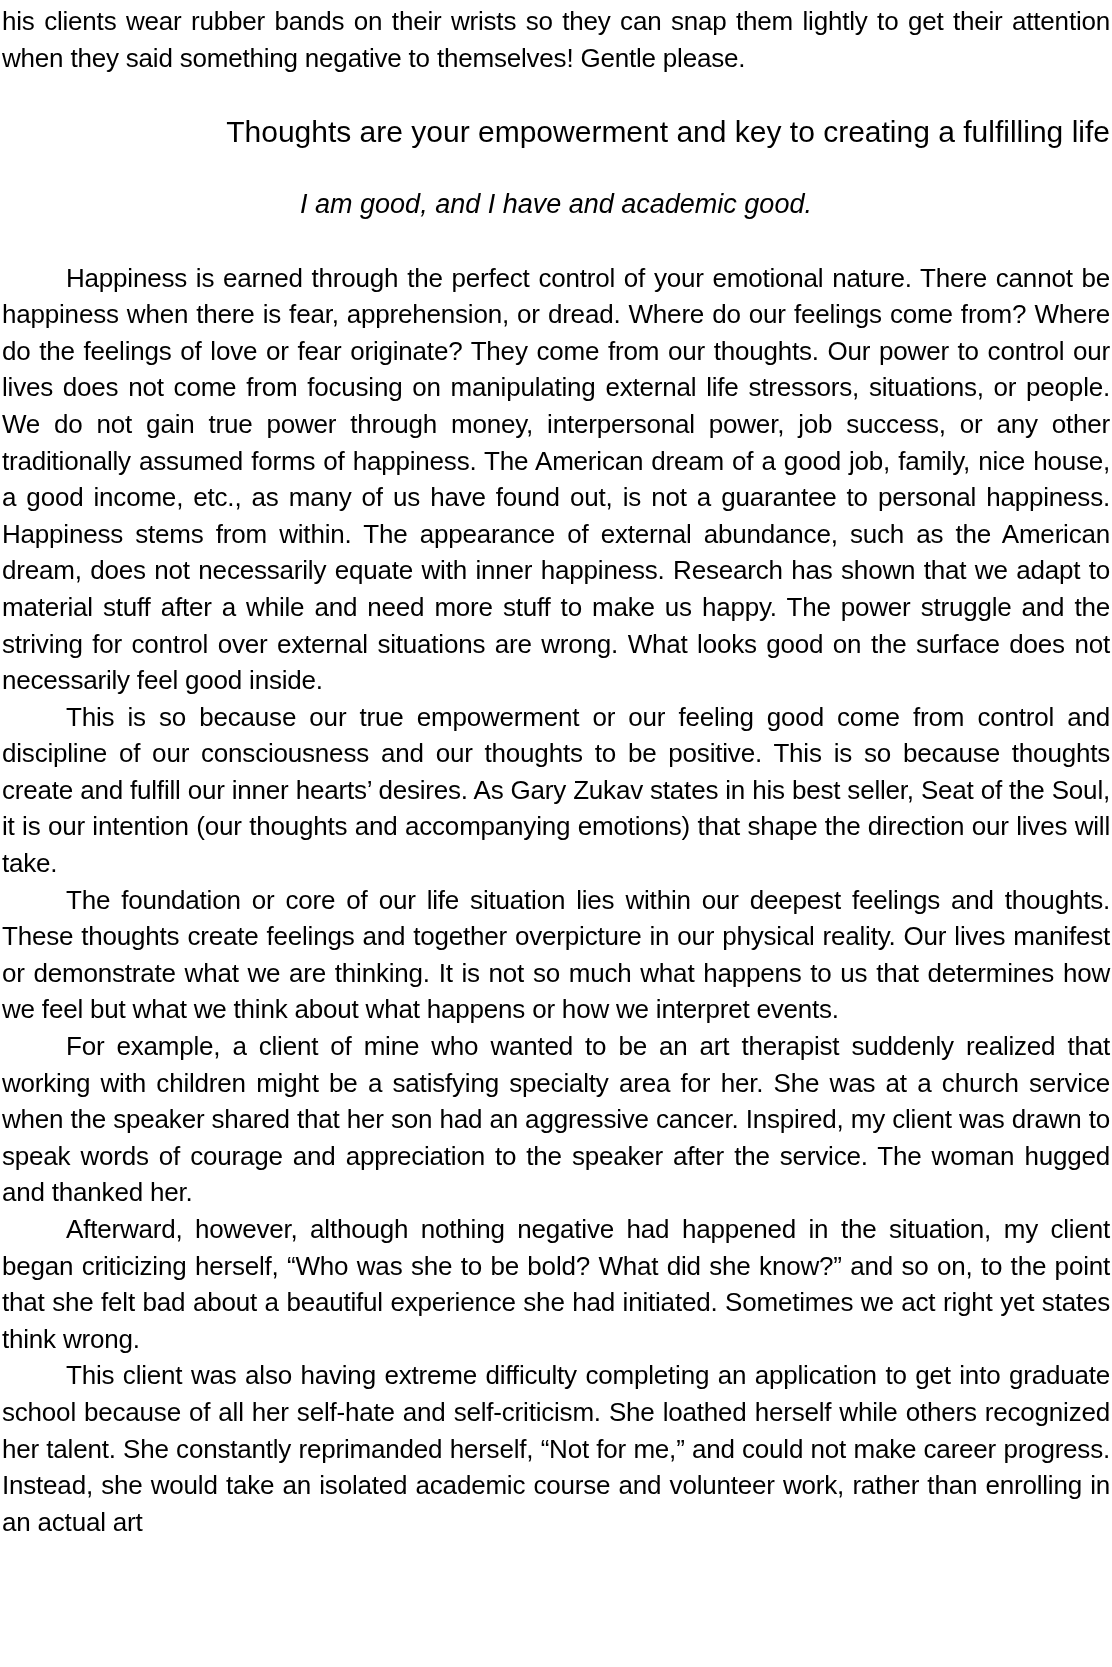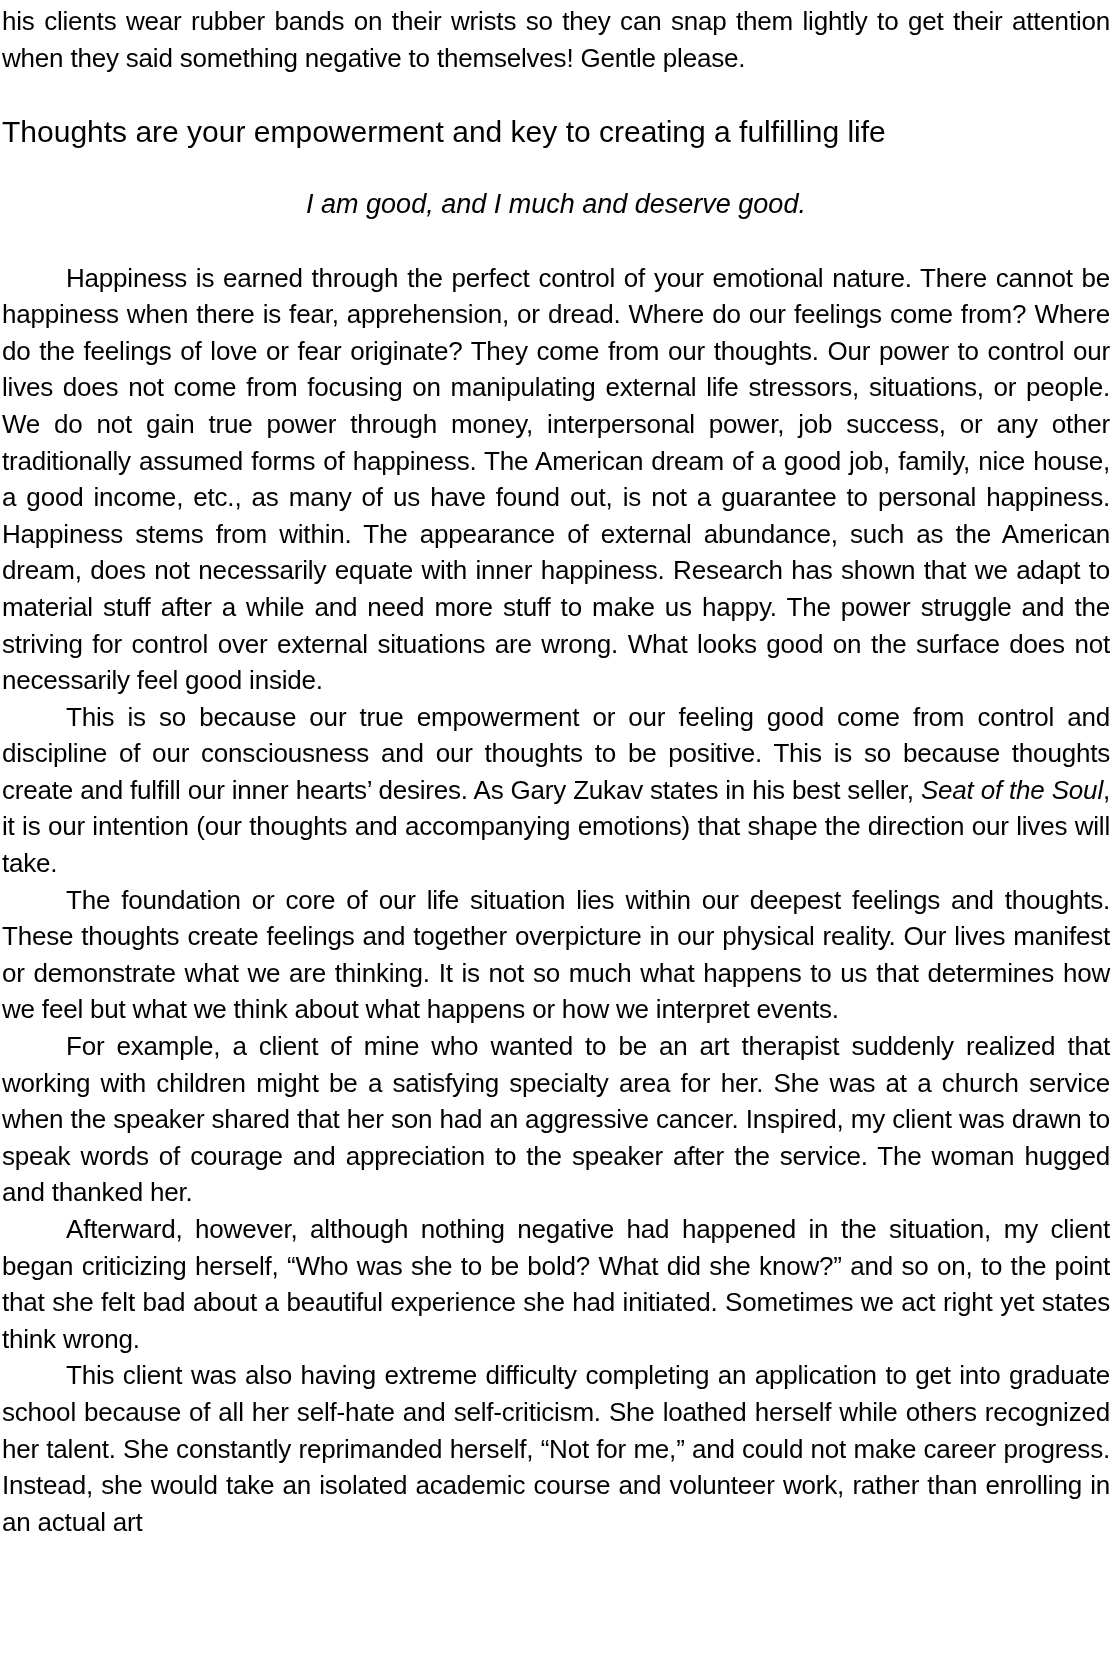--- a/index.html
+++ b/index.html
@@ -31,43 +31,42 @@
   }
   .para.indent {
     text-indent: 64px;
   }
   .section-heading {
     font-size: 30px;
     font-weight: normal;
     letter-spacing: 0;
     line-height: 37px;
     margin: 36.6px 0;
-    text-align: left;
+    text-align: right;
   }
   .affirmation {
     font-style: italic;
     font-size: 27px;
     letter-spacing: 0;
     text-align: center;
     margin: 36.6px 0;
   }
   .book-title {
-    font-style: italic;
   }
 </style>
 </head>
 <body>
 
 <main class="page">
 
   <p class="para">his clients wear rubber bands on their wrists so they can snap them lightly to get their attention when they said something negative to themselves! Gentle please.</p>
 
   <h1 class="section-heading">Thoughts are your empowerment and key to creating a fulfilling life</h1>
 
-  <p class="affirmation">I am good, and I much and deserve good.</p>
+  <p class="affirmation">I am good, and I have and academic good.</p>
 
   <p class="para indent">Happiness is earned through the perfect control of your emotional nature. There cannot be happiness when there is fear, apprehension, or dread. Where do our feelings come from? Where do the feelings of love or fear originate? They come from our thoughts. Our power to control our lives does not come from focusing on manipulating external life stressors, situations, or people. We do not gain true power through money, interpersonal power, job success, or any other traditionally assumed forms of happiness. The American dream of a good job, family, nice house, a good income, etc., as many of us have found out, is not a guarantee to personal happiness. Happiness stems from within. The appearance of external abundance, such as the American dream, does not necessarily equate with inner happiness. Research has shown that we adapt to material stuff after a while and need more stuff to make us happy. The power struggle and the striving for control over external situations are wrong. What looks good on the surface does not necessarily feel good inside.</p>
 
   <p class="para indent"><span>This is so because our true empowerment or our feeling good come from control and discipline of our consciousness and our thoughts to be positive. This is so because thoughts create and fulfill our inner hearts’ desires. As Gary Zukav states in his best seller, </span><span class="book-title">Seat of the Soul</span><span>, it is our intention (our thoughts and accompanying emotions) that shape the direction our lives will take.</span></p>
 
   <p class="para indent">The foundation or core of our life situation lies within our deepest feelings and thoughts. These thoughts create feelings and together overpicture in our physical reality. Our lives manifest or demonstrate what we are thinking. It is not so much what happens to us that determines how we feel but what we think about what happens or how we interpret events.</p>
 
   <p class="para indent">For example, a client of mine who wanted to be an art therapist suddenly realized that working with children might be a satisfying specialty area for her. She was at a church service when the speaker shared that her son had an aggressive cancer. Inspired, my client was drawn to speak words of courage and appreciation to the speaker after the service. The woman hugged and thanked her.</p>
 
   <p class="para indent">Afterward, however, although nothing negative had happened in the situation, my client began criticizing herself, “Who was she to be bold? What did she know?” and so on, to the point that she felt bad about a beautiful experience she had initiated. Sometimes we act right yet states think wrong.</p>

